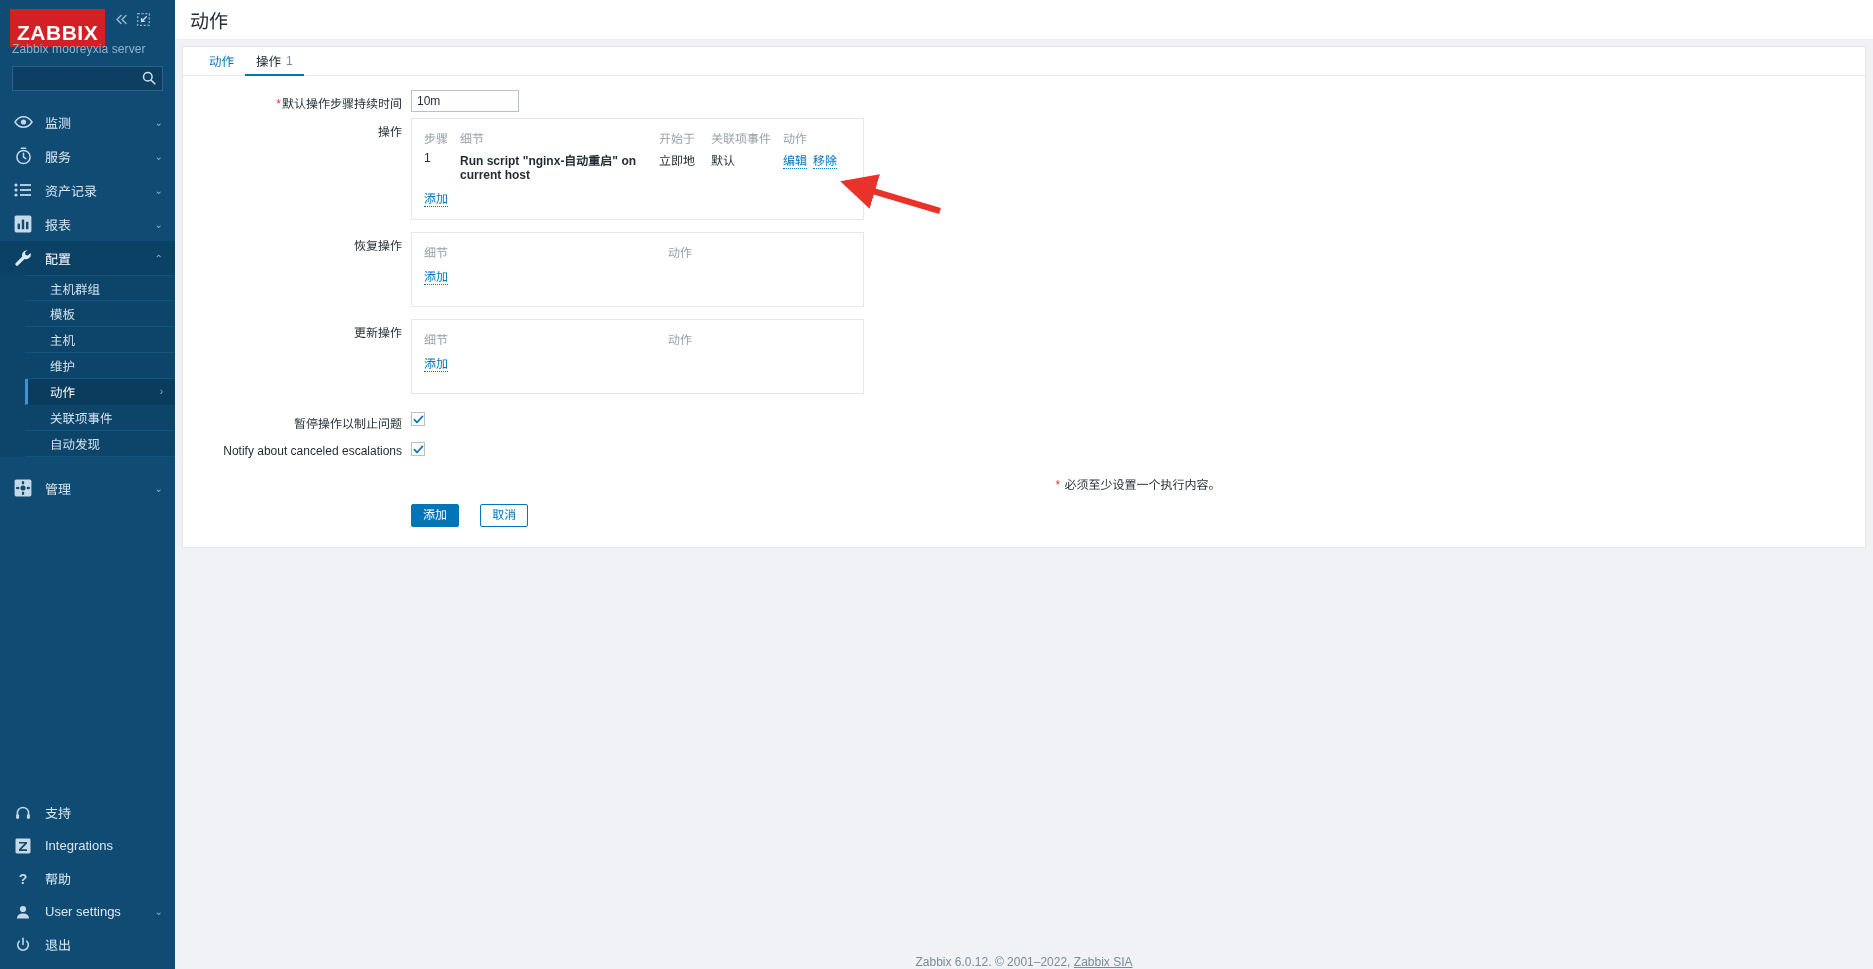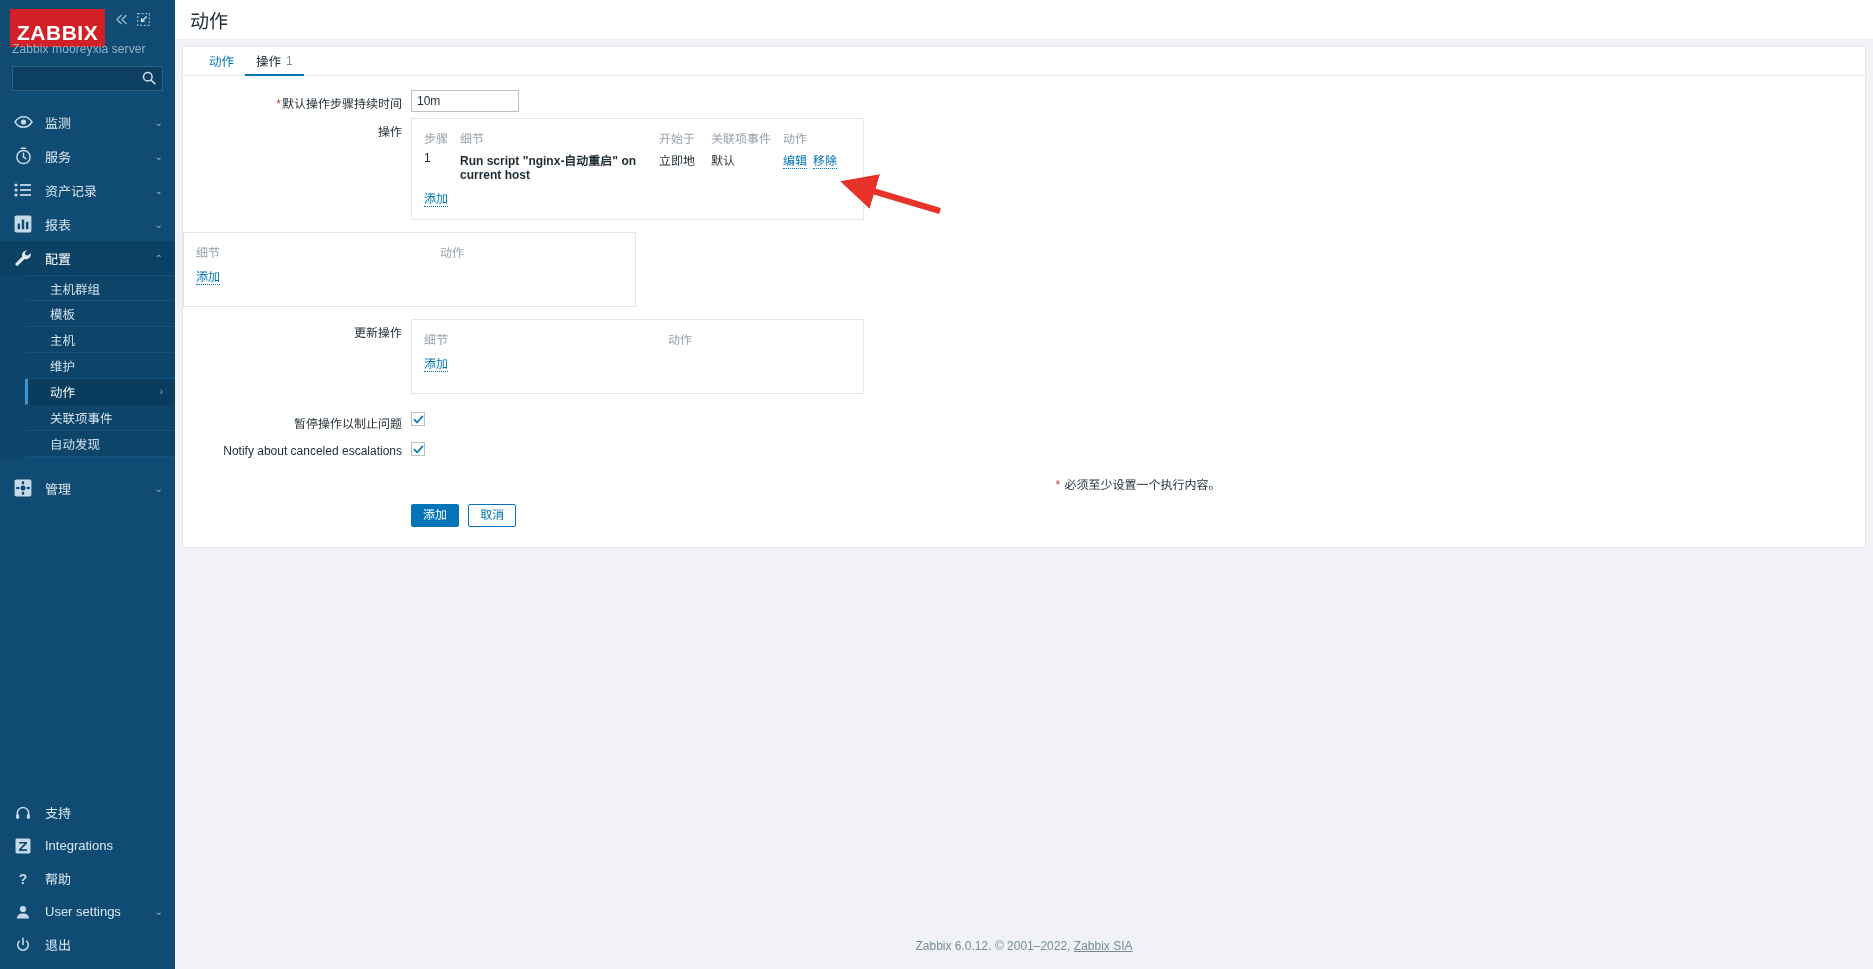--- a/index.html
+++ b/index.html
@@ -269,26 +269,26 @@
   }
   .btn-primary {
     background: #0275b8;
     border: 1px solid #0275b8;
     color: #ffffff;
   }
   .btn-secondary {
     background: #ffffff;
     border: 1px solid #0275b8;
     color: #0275b8;
-    margin-left: 6px;
+    margin-left: 18px;
   }
 
   .footer {
     position: absolute;
-    bottom: 16px; left: 0; right: 0;
+    bottom: 0; left: 0; right: 0;
     text-align: center;
     font-size: 12px;
     color: #768d99;
   }
   .footer a { color: #768d99; text-decoration: underline; }
 
   
   .arrow-overlay {
     position: absolute;
     left: 0; top: 0;
@@ -547,20 +547,21 @@
                 </tbody>
               </table>
               <div class="add-row">
                 <span class="lnk">添加</span>
               </div>
             </div>
           </div>
         </div>
 
         <div class="frow" style="margin-top:12px;">
+          <div class="flabel">恢复操作</div>
           <div class="fctl">
             <div class="op-table">
               <table class="ops">
                 <thead>
                   <tr>
                     <th>细节</th>
                     <th class="c-act" style="width:195px;">动作</th>
                   </tr>
                 </thead>
               </table>

